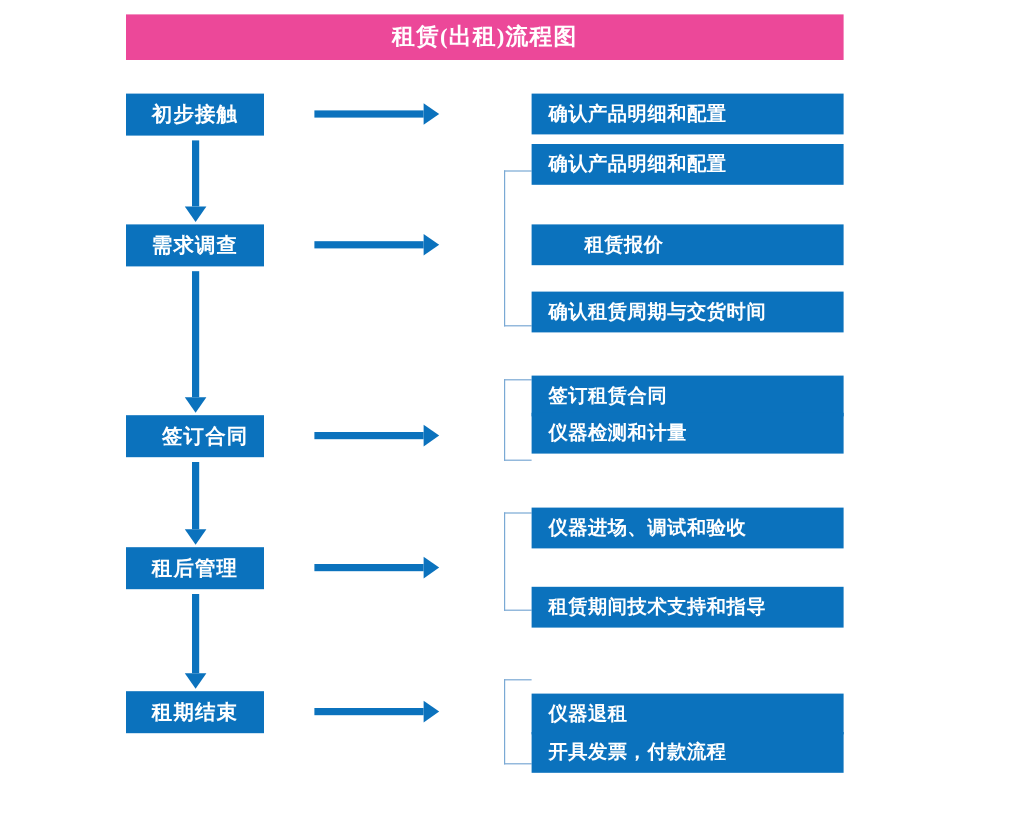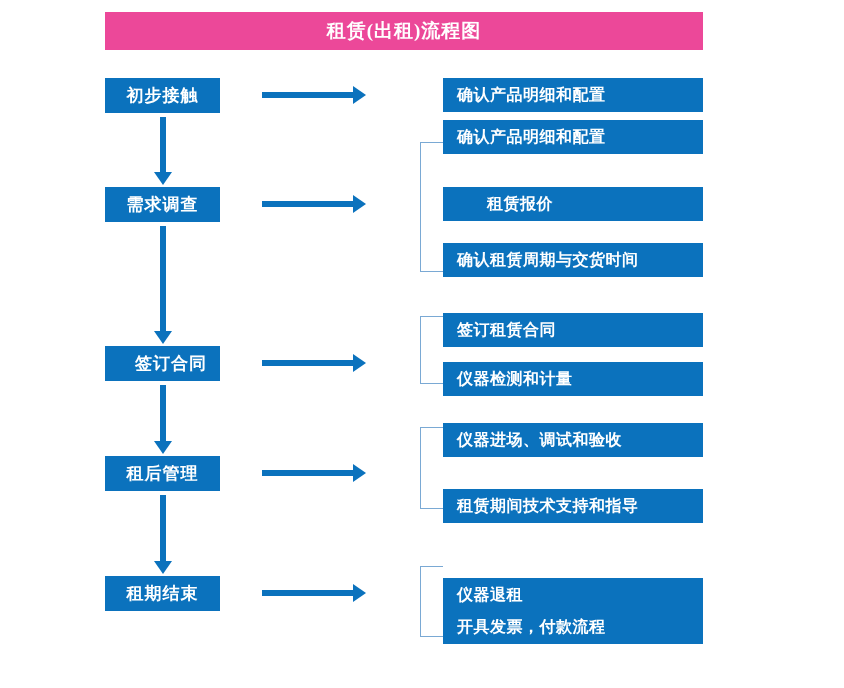--- a/index.html
+++ b/index.html
@@ -182,21 +182,21 @@
   <div class="node right" style="top:78px;">确认产品明细和配置</div>
 
   <div class="node right" style="top:120px;">确认产品明细和配置</div>
 
   <div class="node right" style="top:187px;padding-left:44px;">租赁报价</div>
 
   <div class="node right" style="top:243px;">确认租赁周期与交货时间</div>
 
   <div class="node right" style="top:313px;">签订租赁合同</div>
 
-  <div class="node right" style="top:362px;">仪器检测和计量</div>
+  <div class="node right" style="top:344px;">仪器检测和计量</div>
 
   <div class="node right" style="top:423px;">仪器进场、调试和验收</div>
 
   <div class="node right" style="top:489px;">租赁期间技术支持和指导</div>
 
   <div class="node right" style="top:578px;">仪器退租</div>
 
   <div class="node right" style="top:610px;">开具发票，付款流程</div>
 
 </div>

